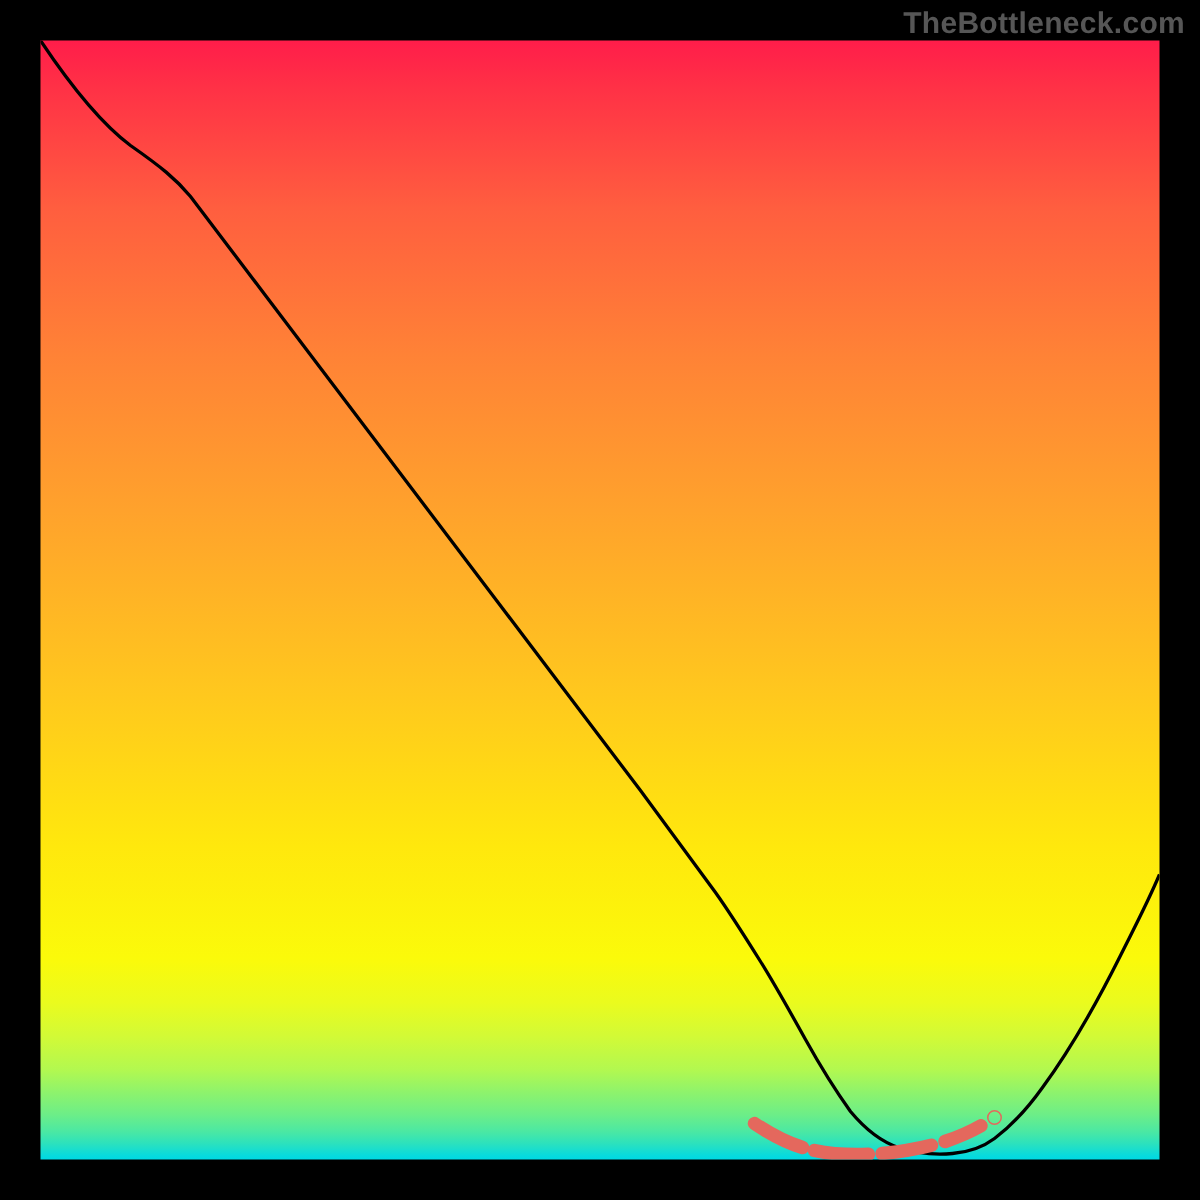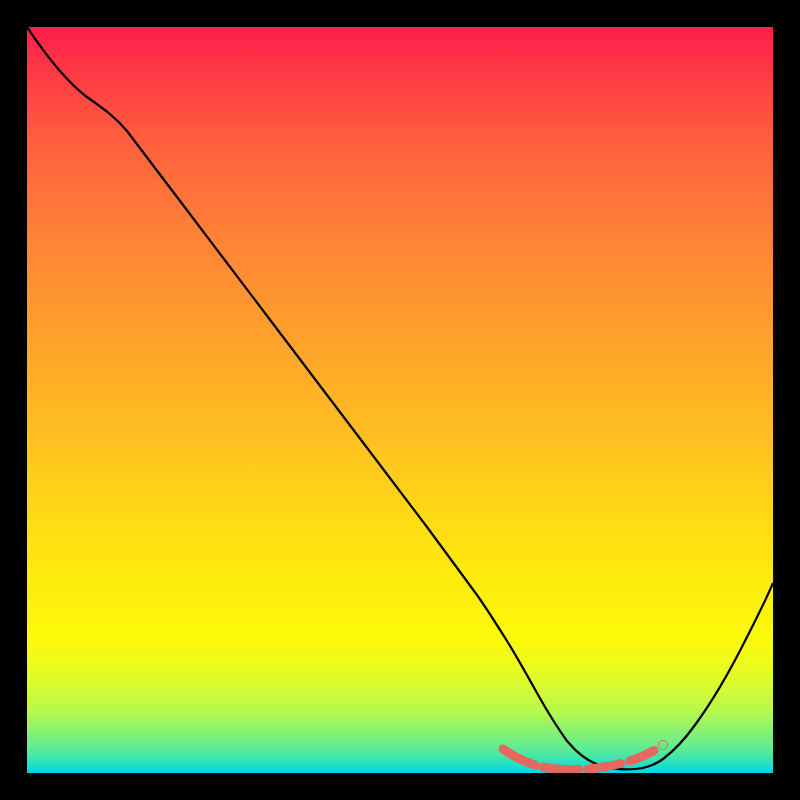--- a/index.html
+++ b/index.html
@@ -90,13 +90,14 @@
                C 730 590, 738 575, 746 556" fill="none" stroke="#000000" stroke-width="2.2"></path>
       <g stroke="#e4685d" stroke-width="9" stroke-linecap="round" fill="none">
         <path d="M 476 722 C 488 730, 498 735, 508 738"></path>
         <path d="M 516 740 C 528 742.5, 540 743, 552 742.5"></path>
         <path d="M 561 742 C 572 741, 584 739, 594 736.5"></path>
         <path d="M 603 734 C 612 731, 620 727.5, 627 723.5"></path>
         <circle cx="636" cy="718" r="0.5"></circle>
       </g>
     </svg>
   </div>
+  <div class="watermark">TheBottleneck.com</div>
 </div>
 
 </body></html>

